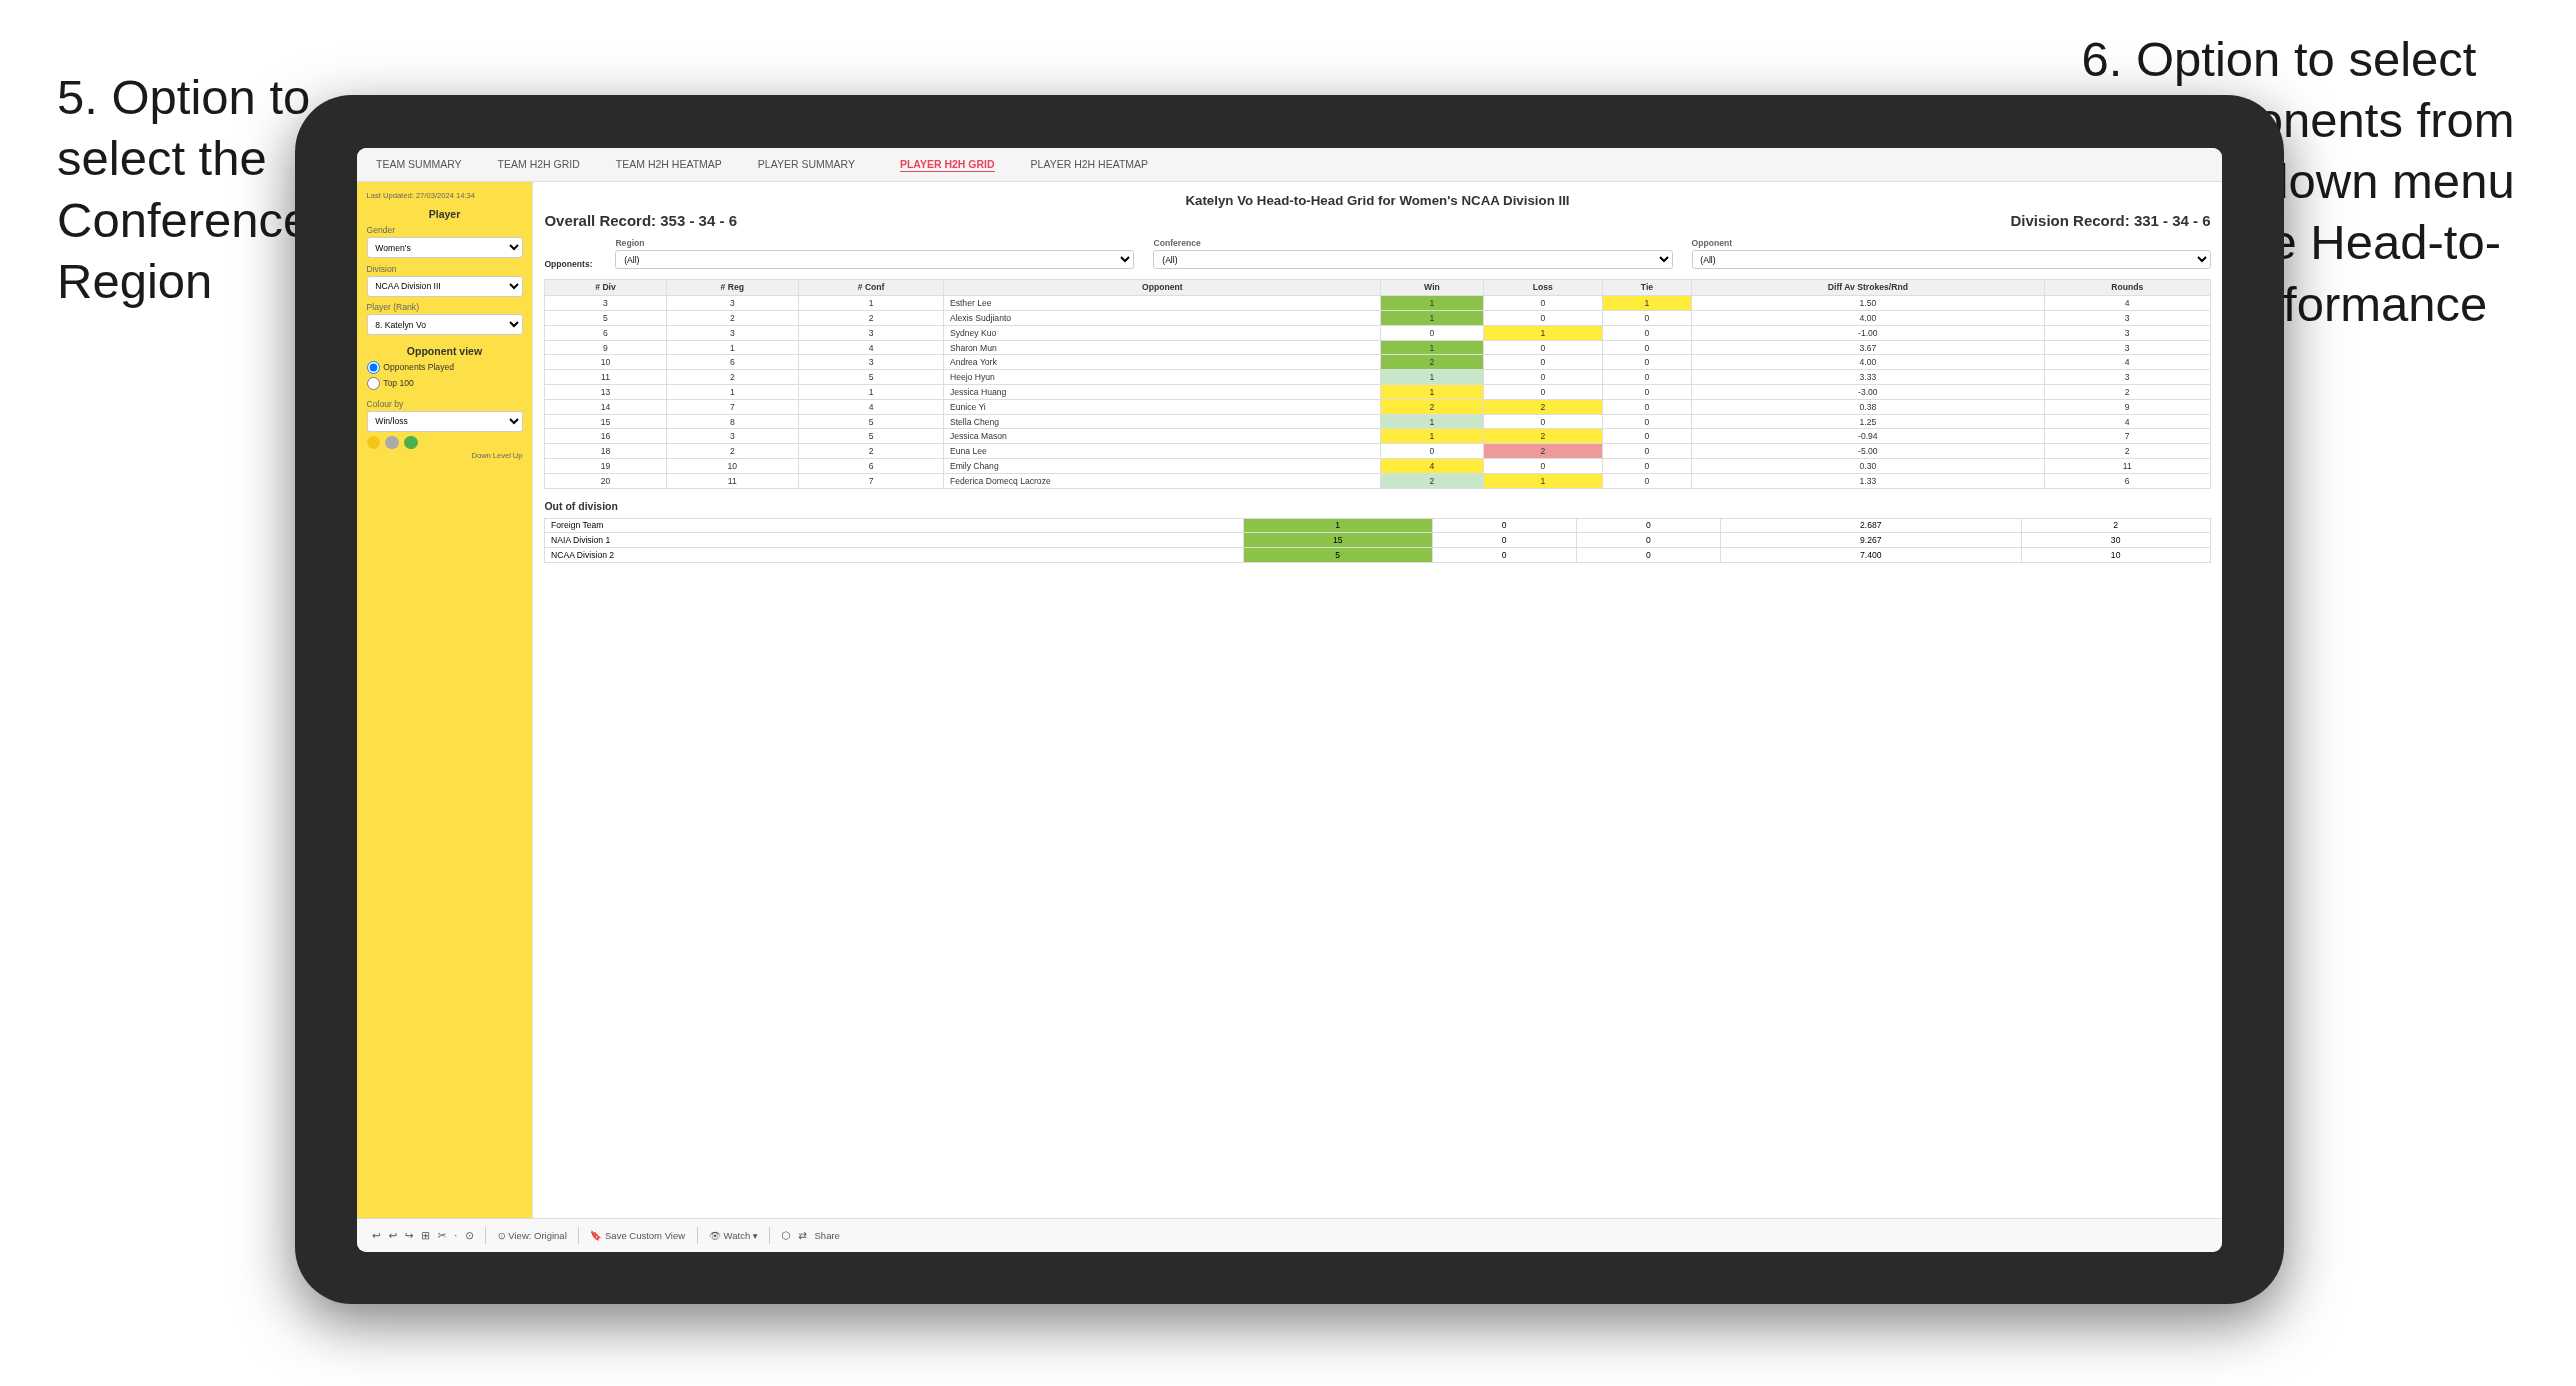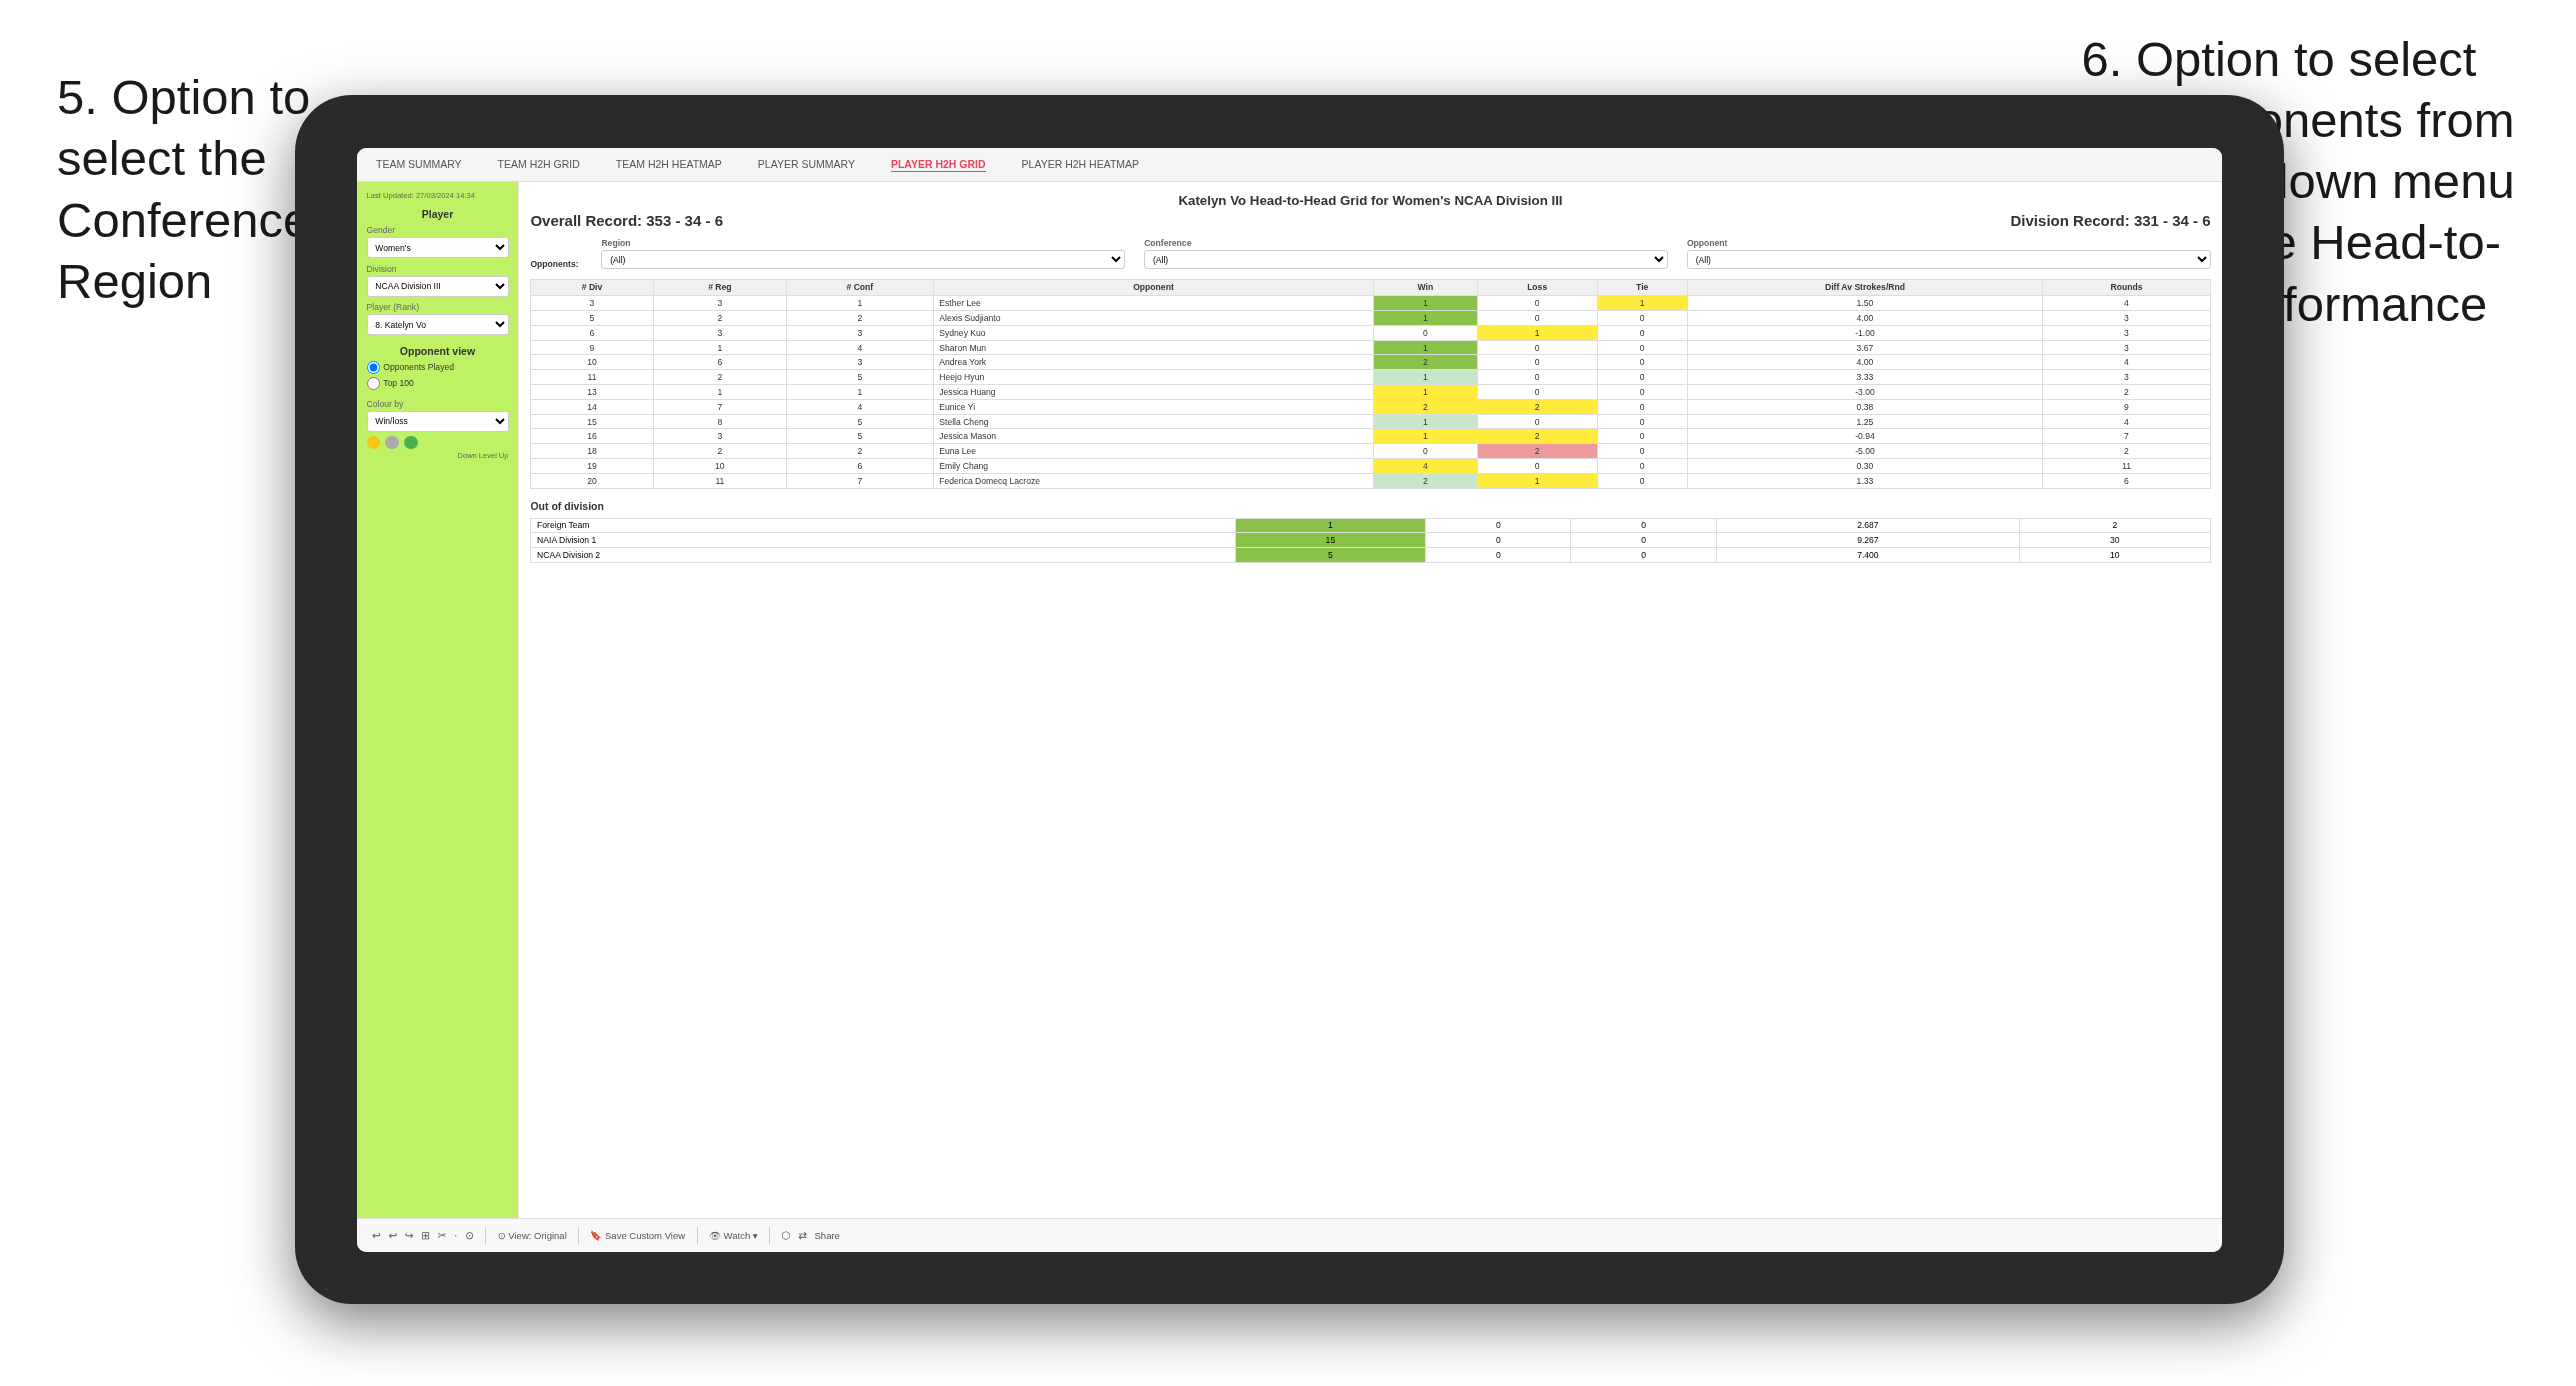--- a/index.html
+++ b/index.html
@@ -114,34 +114,35 @@
       font-size: 10.5px;
       color: #555;
       text-transform: uppercase;
       cursor: pointer;
       padding: 1.9px 0;
     }
     .sub-link.active {
       color: #e8445a;
       font-weight: 700;
       border-bottom: 1.9px solid #e8445a;
+      margin-left: 9px;
     }
 
     
     .main-content {
       flex: 1;
       display: flex;
       overflow: hidden;
       background: #fff;
     }
 
     
     .sidebar {
-      width: 162px;
-      background: #bef264;
+      width: 176px;
+      background: #fde047;
       border-right: 1px solid #e0e0e0;
       padding: 9.5px;
       flex-shrink: 0;
       font-size: 9.5px;
     }
     .last-updated {
       font-size: 7.6px;
       color: #666;
       margin-bottom: 7.6px;
     }

